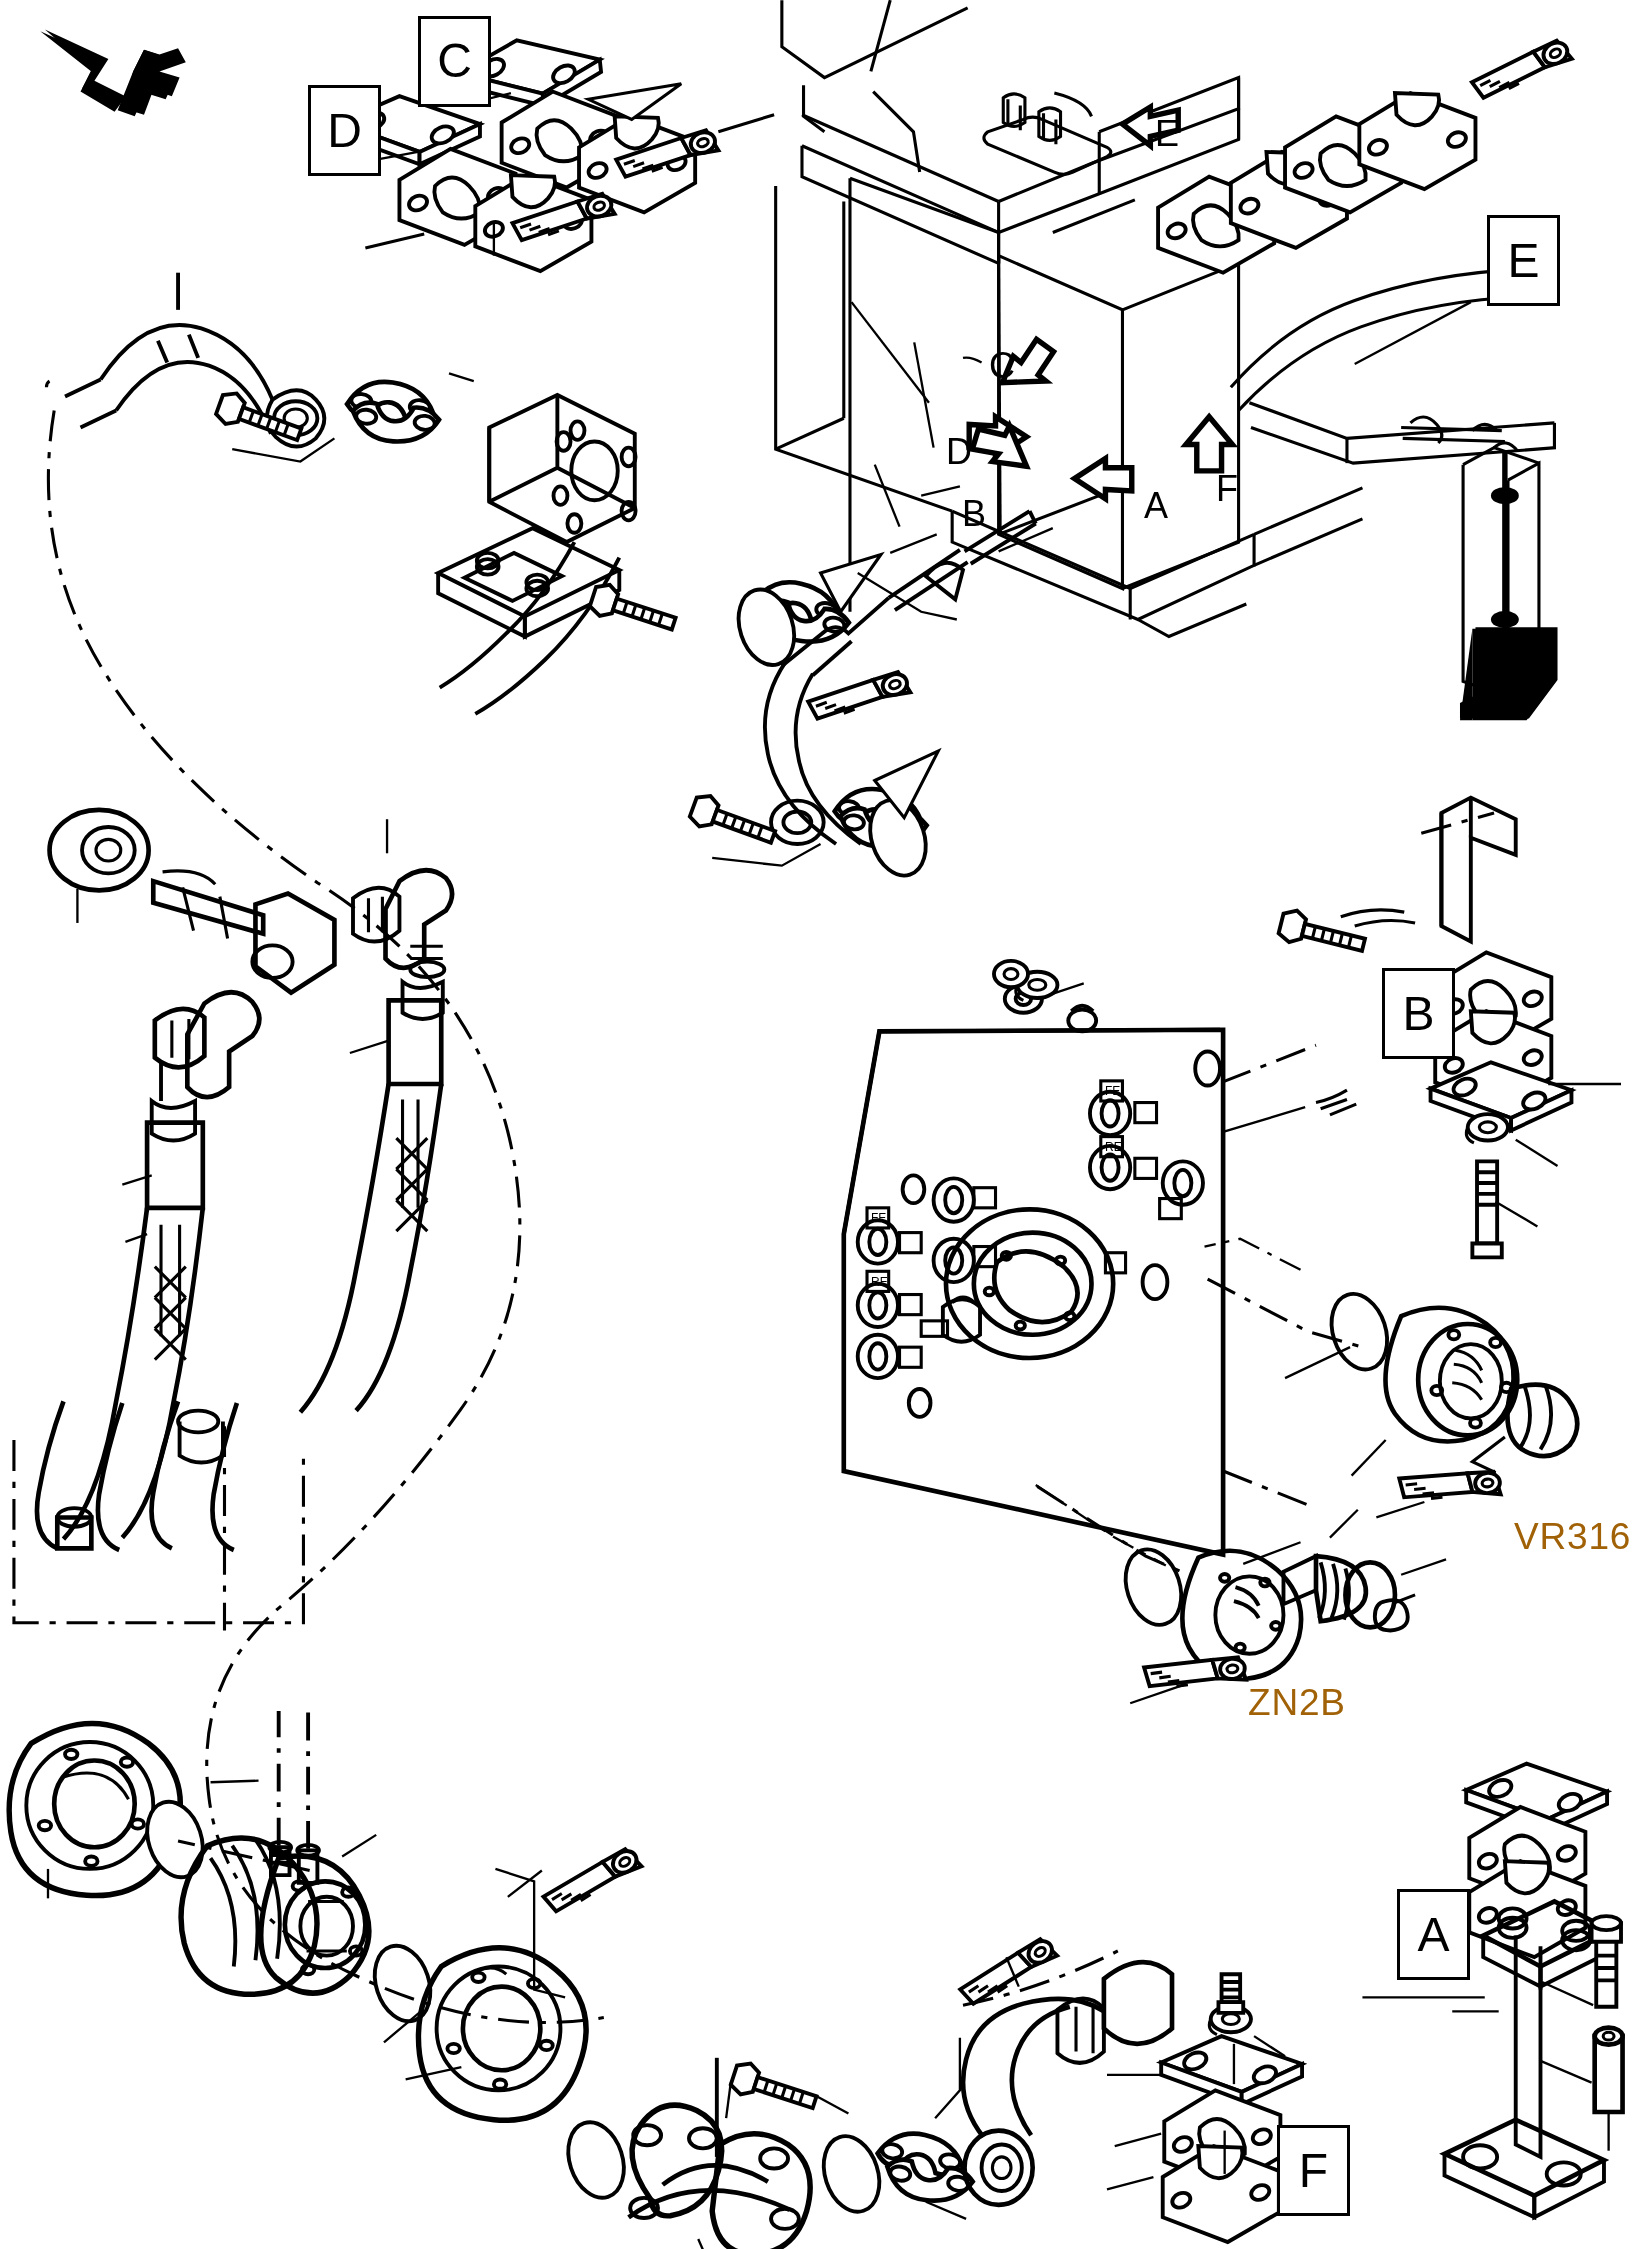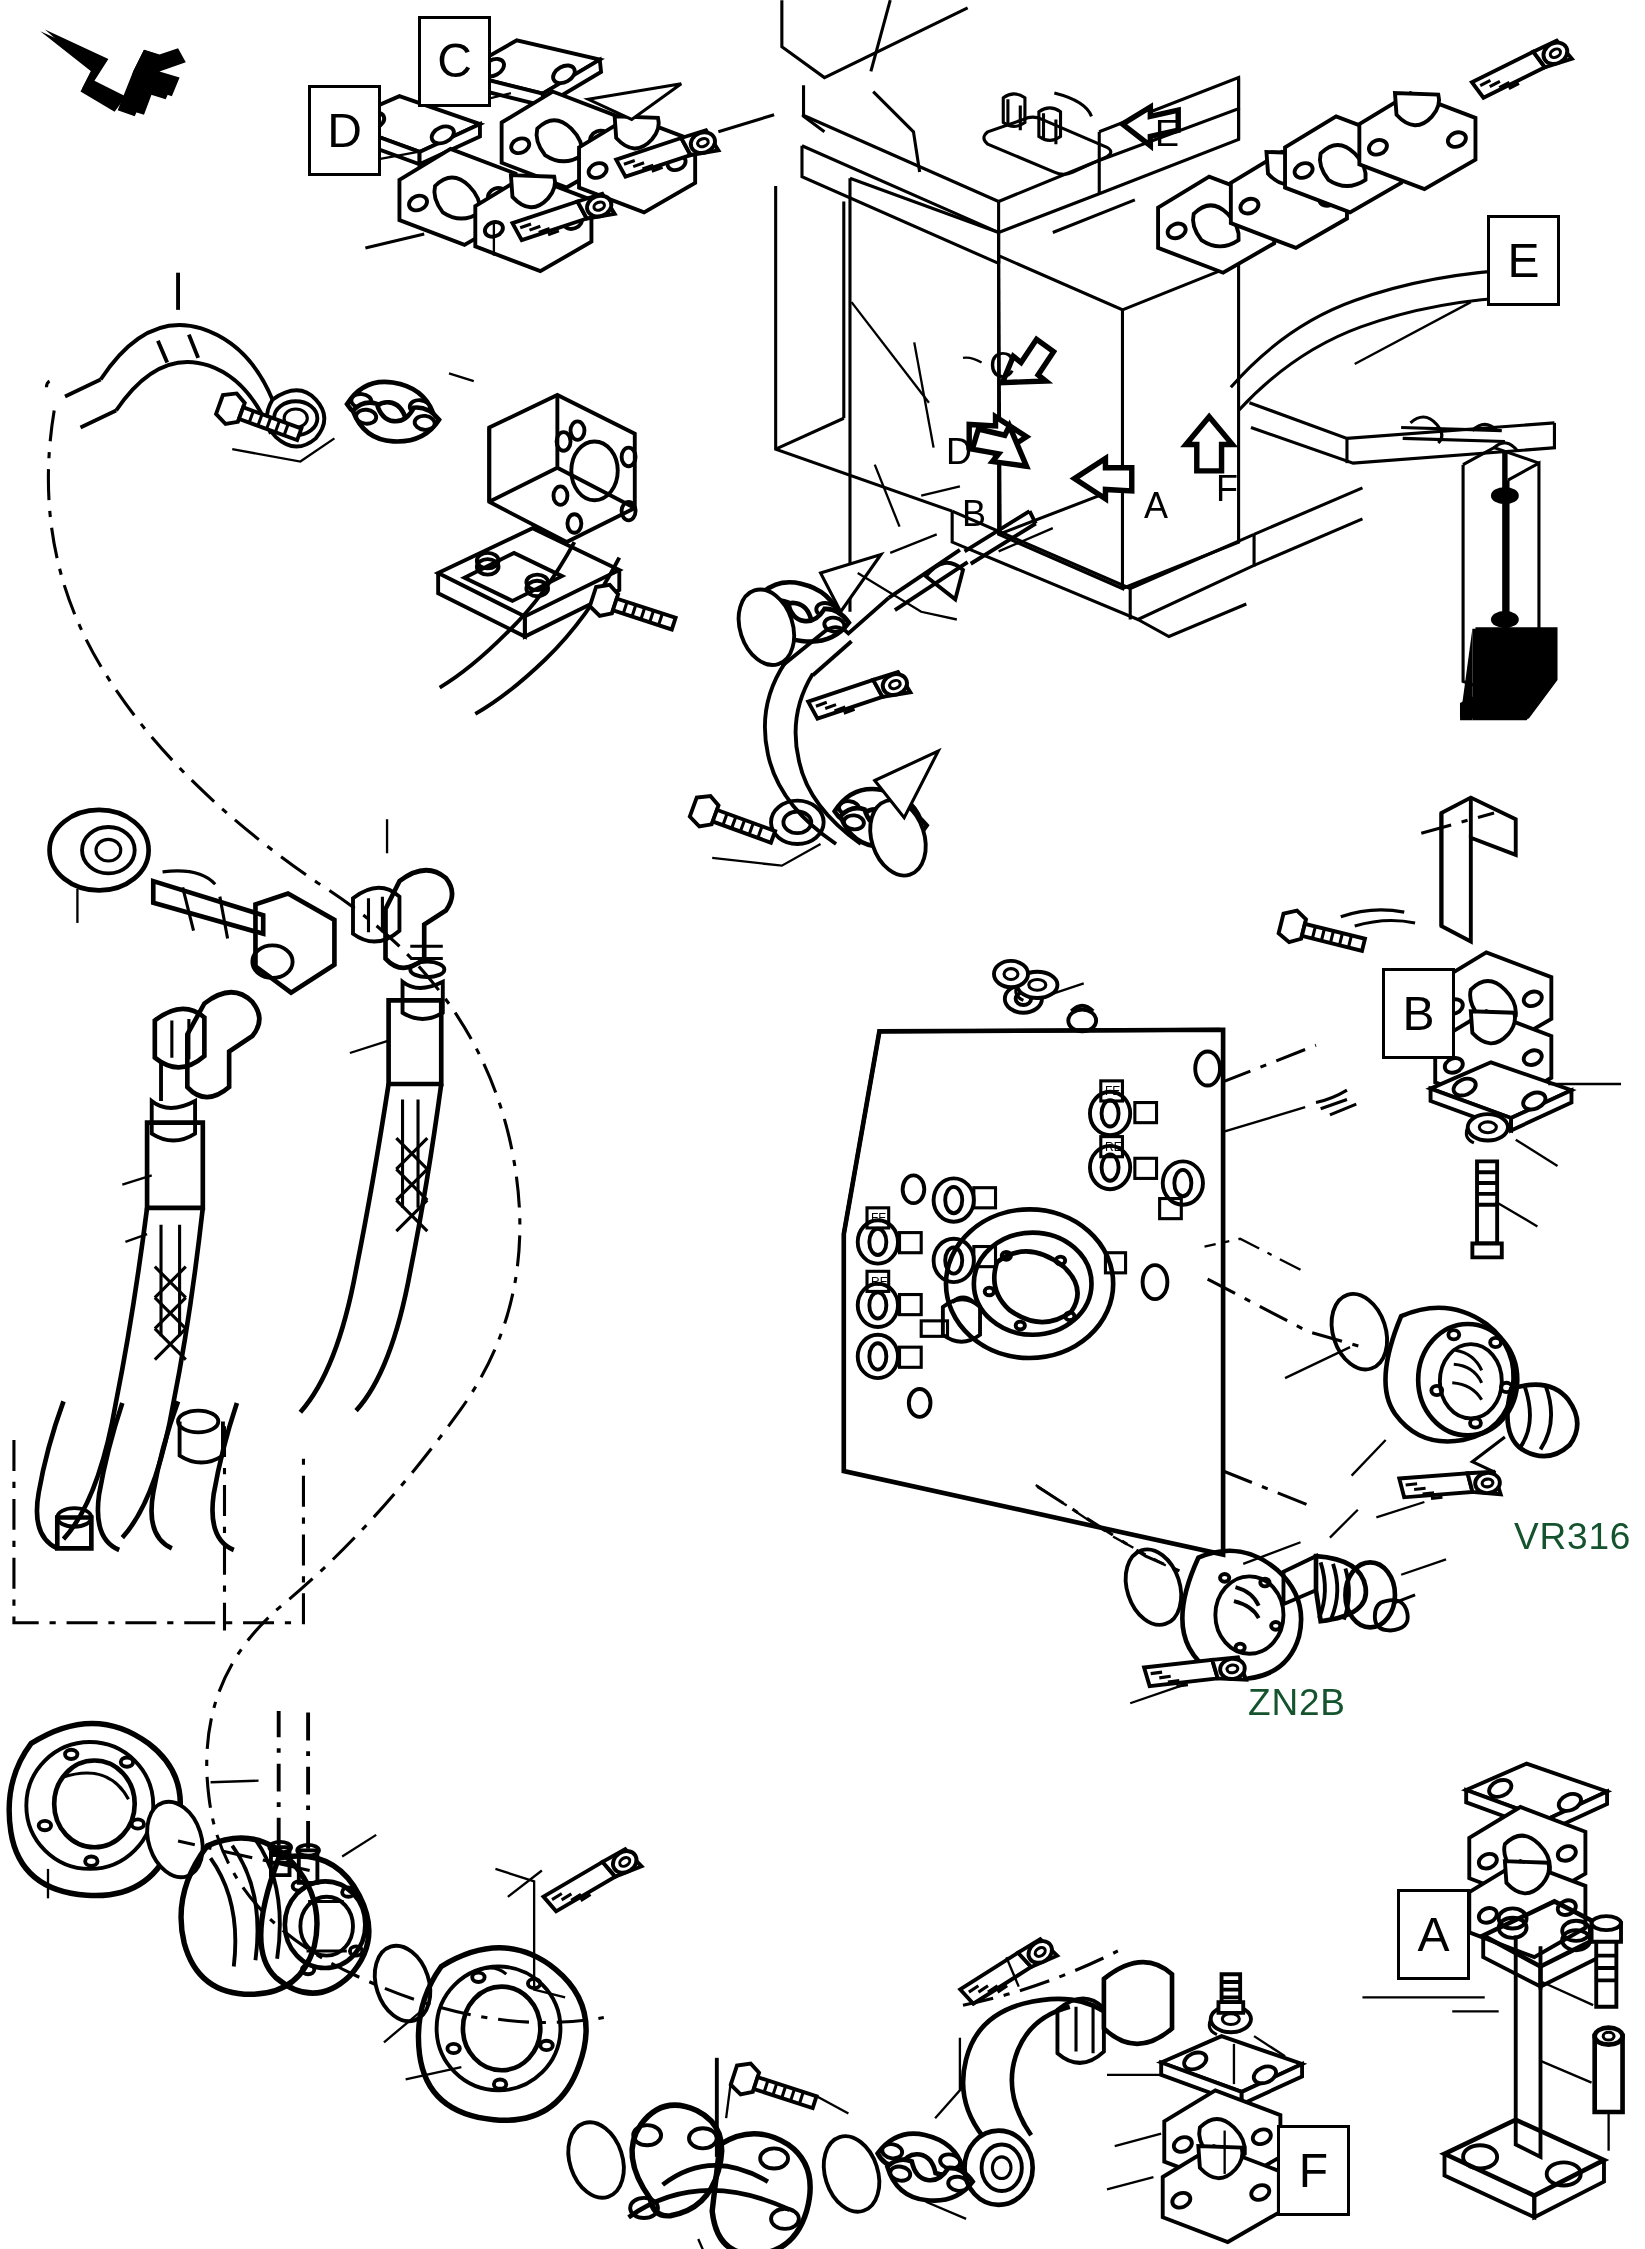--- a/index.html
+++ b/index.html
@@ -3,21 +3,21 @@
 <meta charset="utf-8">
 <title>Hydraulic Piping Exploded Parts Diagram</title>
 <style>
   html,body{margin:0;padding:0;background:#ffffff;}
   body{font-family:"Liberation Sans", sans-serif;}
   #sheet{position:relative;width:1645px;height:2250px;background:#fff;overflow:hidden;}
   #sheet svg{position:absolute;left:0;top:0;width:1645px;height:2250px;}
   .callout-box{position:absolute;border:3.1px solid #000;background:#fff;display:flex;align-items:center;justify-content:center;font-family:"Liberation Sans",sans-serif;font-weight:400;}
   .callout-box span{font-size:48px;line-height:1;color:#000;}
   .plain-letter{position:absolute;font-family:"Liberation Sans",sans-serif;font-size:36px;color:#000;line-height:1;}
-  .part-code{position:absolute;font-family:"Liberation Sans",sans-serif;font-size:37px;color:#14532d;line-height:1;letter-spacing:0.8px;}
+  .part-code{position:absolute;font-family:"Liberation Sans",sans-serif;font-size:37px;color:#a16207;line-height:1;letter-spacing:0.8px;}
   .tiny-tag{position:absolute;font-family:"Liberation Sans",sans-serif;font-size:12px;color:#000;line-height:1;}
 </style>
 </head>
 <body>
 
 <div id="sheet">
 
   <svg viewBox="0 0 2125 2906" xmlns="http://www.w3.org/2000/svg">
     <defs>
       <g id="clampTop">

